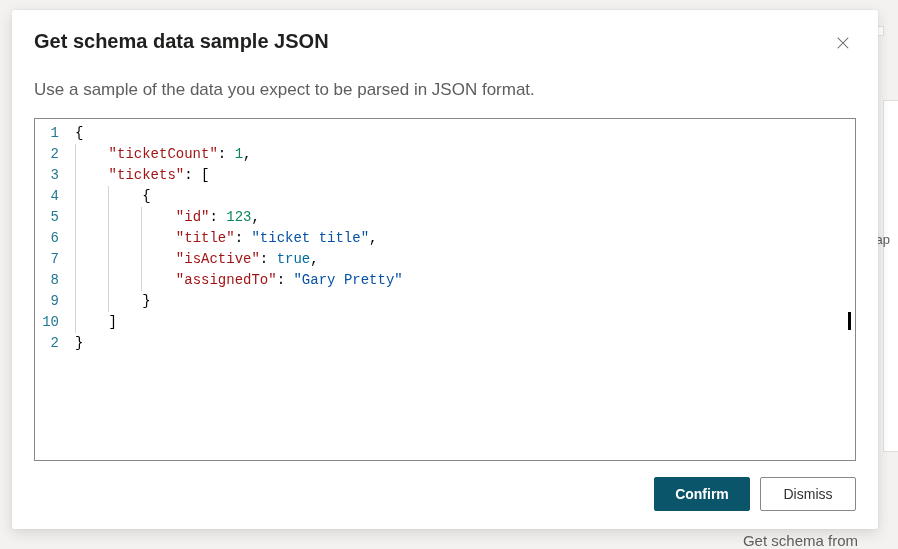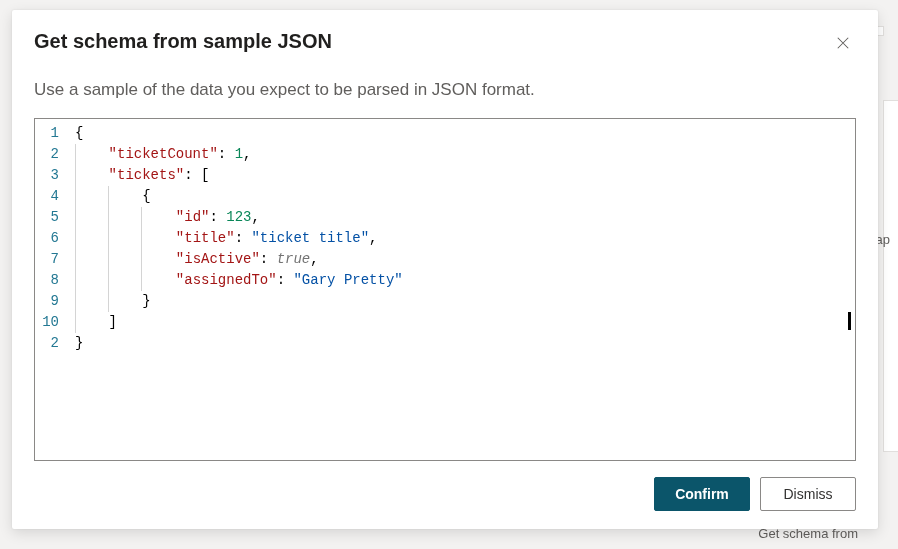--- a/index.html
+++ b/index.html
@@ -43,23 +43,23 @@
   }
   .bg-side-letters {
     position: absolute;
     top: 232px;
     right: 8px;
     font-size: 13px;
     color: #605e5c;
   }
   .bg-bottom {
     position: absolute;
-    bottom: 8px;
+    bottom: 0;
     right: 40px;
-    font-size: 13px;
+    font-size: 15px;
     color: #605e5c;
   }
 
   
   .dialog {
     position: absolute;
     left: 12px;
     top: 10px;
     width: 866px;
     height: 519px;
@@ -146,21 +146,21 @@
     border-left: 1px solid #d4d4d4;
   }
 
   
   .tk-brace   { color: #000000; }
   .tk-key     { color: #a31515; }
   .tk-colon   { color: #000000; }
   .tk-punc    { color: #000000; }
   .tk-num     { color: #098658; }
   .tk-str     { color: #0451a5; }
-  .tk-kw      { color: #737373; font-style: italic; }
+  .tk-kw      { color: #0369a1; }
 
   
   .caret-mark {
     position: absolute;
     right: 4px;
     width: 3px;
     height: 18px;
     background: #000000;
   }
 
@@ -201,21 +201,21 @@
 <div class="bg-tab">
   <span>Phrases</span>
 </div>
 <div class="bg-side"></div>
 <div class="bg-side-letters">ap</div>
 <div class="bg-bottom">Get schema from</div>
 
 <div class="dialog">
 
   <div class="dialog-header">
-    <h1 class="dialog-title">Get schema from sample JSON</h1>
+    <h1 class="dialog-title">Get schema data sample JSON</h1>
     <div class="close-btn">
       <svg viewBox="0 0 16 16">
         <path d="M2 2 L14 14 M14 2 L2 14" stroke="currentColor" stroke-width="1.2" fill="none"></path>
       </svg>
     </div>
   </div>
 
   <div class="dialog-subtitle">Use a sample of the data you expect to be parsed in JSON format.</div>
 
   <div class="editor-wrap">

